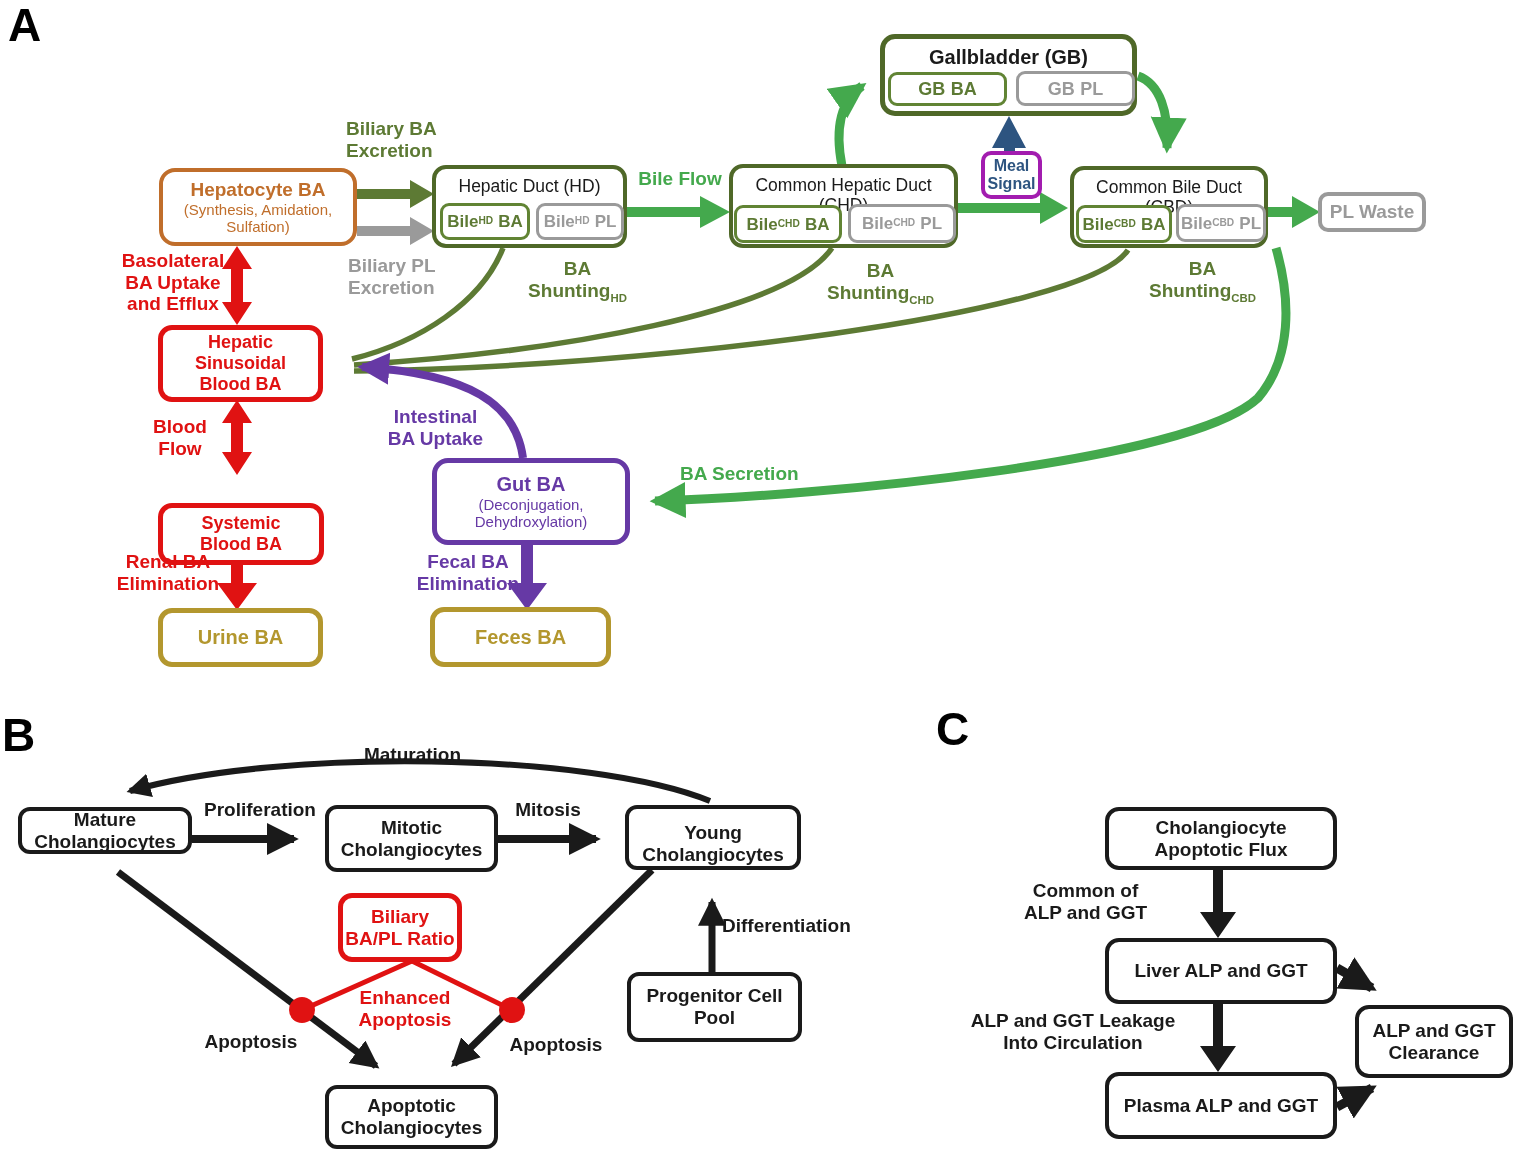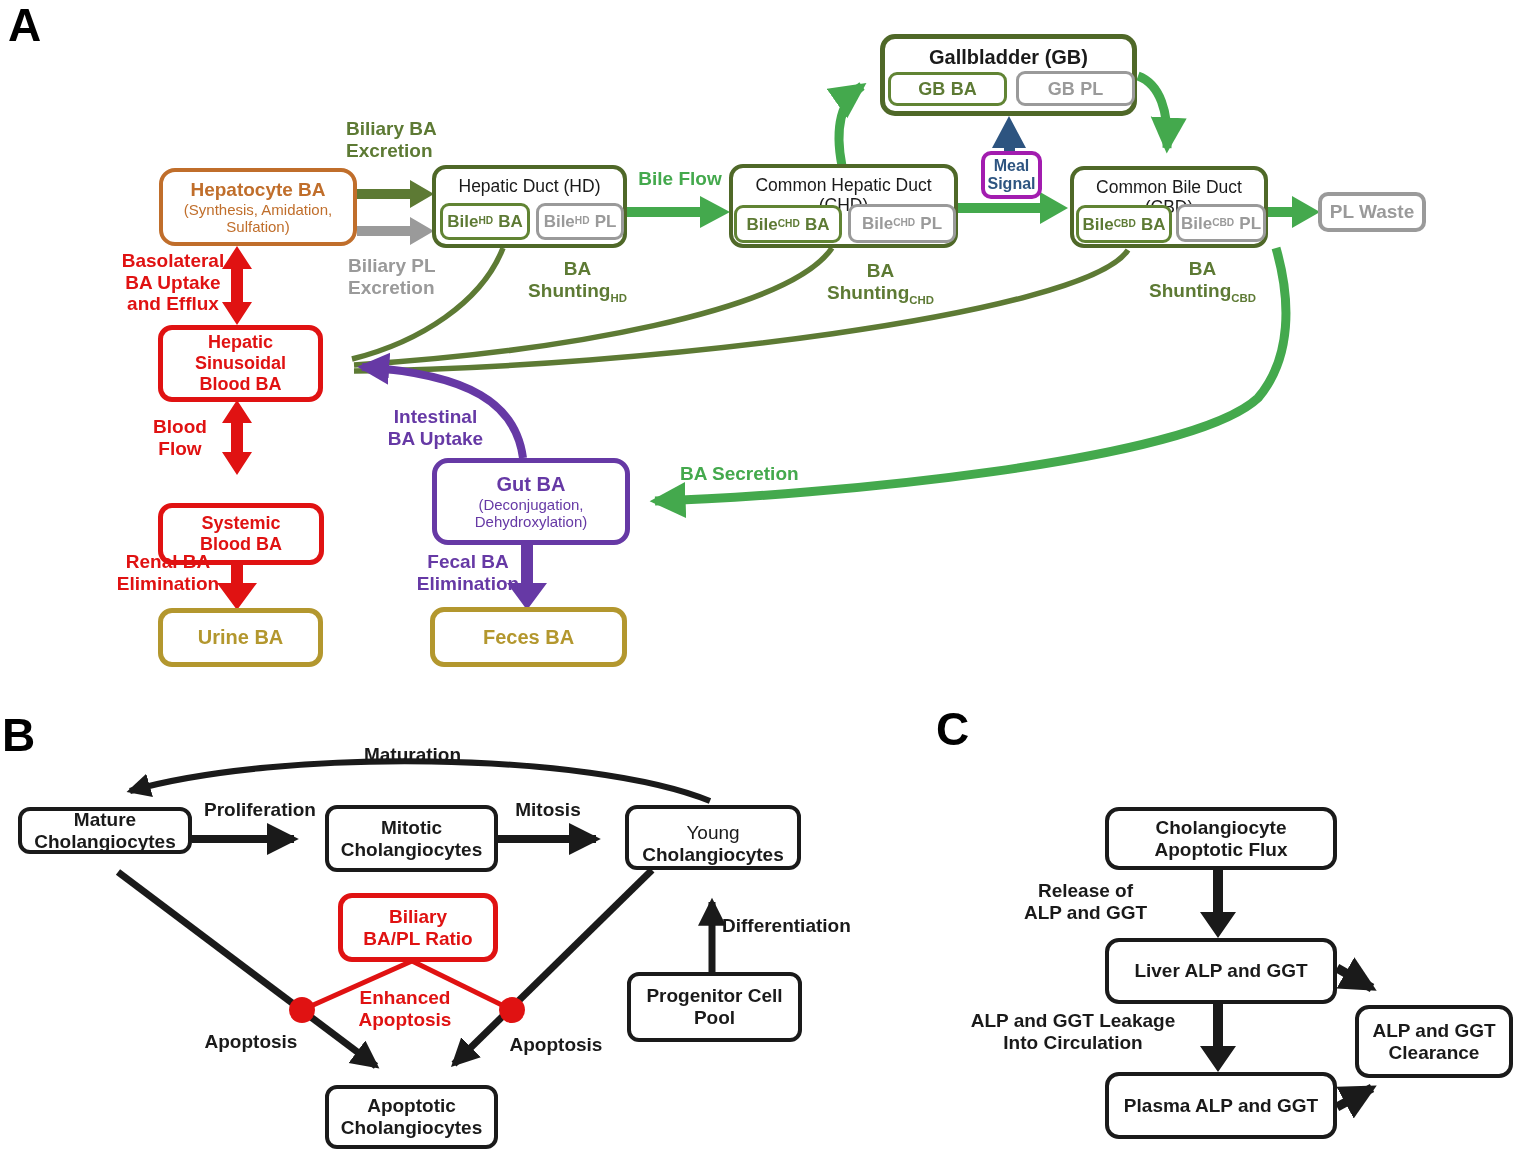--- a/index.html
+++ b/index.html
@@ -165,21 +165,21 @@
   <div class="box" style="left:158px;top:608px;width:165px;height:59px;border:5px solid #b3972e;border-radius:14px;">
     <div class="c-gold" style="font-weight:bold;font-size:20px;">Urine BA</div>
   </div>
 
   <div class="box" style="left:432px;top:458px;width:198px;height:87px;border:5px solid #6639a5;border-radius:16px;">
     <div class="c-purple" style="font-weight:bold;font-size:20px;">Gut BA</div>
     <div class="c-purple" style="font-size:15px;">(Deconjugation,</div>
     <div class="c-purple" style="font-size:15px;">Dehydroxylation)</div>
   </div>
 
-  <div class="box" style="left:430px;top:607px;width:197px;height:60px;border:5px solid #b3972e;border-radius:14px;">
+  <div class="box" style="left:430px;top:607px;width:181px;height:60px;border:5px solid #b3972e;border-radius:14px;">
     <div class="c-gold" style="font-weight:bold;font-size:20px;">Feces BA</div>
   </div>
 
   <div class="lbl c-olive" style="left:346px;top:118px;width:112px;font-size:19px;text-align:left;">
     <div>Biliary BA</div>
     <div>Excretion</div>
   </div>
   <div class="lbl c-gray" style="left:348px;top:255px;width:112px;font-size:19px;text-align:left;">
     <div>Biliary PL</div>
     <div>Excretion</div>
@@ -225,24 +225,24 @@
 
   <div class="box" style="left:18px;top:807px;width:174px;height:47px;border:4.5px solid #1a1a1a;border-radius:12px;">
     <div class="c-black" style="font-weight:bold;font-size:19px;">Mature</div>
     <div class="c-black" style="font-weight:bold;font-size:19px;">Cholangiocytes</div>
   </div>
   <div class="box" style="left:325px;top:805px;width:173px;height:67px;border:4.5px solid #1a1a1a;border-radius:12px;">
     <div class="c-black" style="font-weight:bold;font-size:19px;">Mitotic</div>
     <div class="c-black" style="font-weight:bold;font-size:19px;">Cholangiocytes</div>
   </div>
   <div class="box" style="left:625px;top:805px;width:176px;height:65px;border:4.5px solid #1a1a1a;border-radius:12px;">
-    <div class="c-black" style="font-weight:normal;font-size:19px;margin-top:12px;">Young</div>
-    <div class="c-black" style="font-weight:bold;font-size:19px;">Cholangiocytes</div>
-  </div>
-  <div class="box" style="left:338px;top:893px;width:160px;height:69px;border:5px solid #e01212;border-radius:14px;">
+    <div class="c-black" style="font-weight:bold;font-size:19px;margin-top:12px;">Young</div>
+    <div class="c-black" style="font-weight:bold;font-size:19px;">Cholangiocytes</div>
+  </div>
+  <div class="box" style="left:338px;top:893px;width:124px;height:69px;border:5px solid #e01212;border-radius:14px;">
     <div class="c-red" style="font-weight:bold;font-size:19px;">Biliary</div>
     <div class="c-red" style="font-weight:bold;font-size:19px;">BA/PL Ratio</div>
   </div>
   <div class="box" style="left:627px;top:972px;width:175px;height:70px;border:4.5px solid #1a1a1a;border-radius:12px;">
     <div class="c-black" style="font-weight:bold;font-size:19px;">Progenitor Cell</div>
     <div class="c-black" style="font-weight:bold;font-size:19px;">Pool</div>
   </div>
   <div class="box" style="left:325px;top:1085px;width:173px;height:64px;border:4.5px solid #1a1a1a;border-radius:12px;">
     <div class="c-black" style="font-weight:bold;font-size:19px;">Apoptotic</div>
     <div class="c-black" style="font-weight:bold;font-size:19px;">Cholangiocytes</div>
@@ -268,21 +268,21 @@
   </div>
   <div class="box" style="left:1105px;top:1072px;width:232px;height:67px;border:4.5px solid #1a1a1a;border-radius:14px;">
     <div class="c-black" style="font-weight:bold;font-size:19px;">Plasma ALP and GGT</div>
   </div>
   <div class="box" style="left:1355px;top:1005px;width:158px;height:73px;border:4.5px solid #1a1a1a;border-radius:14px;">
     <div class="c-black" style="font-weight:bold;font-size:19px;">ALP and GGT</div>
     <div class="c-black" style="font-weight:bold;font-size:19px;">Clearance</div>
   </div>
 
   <div class="lbl c-black" style="left:1003px;top:880px;width:165px;font-size:19px;text-align:center;">
-    <div>Release of</div>
+    <div>Common of</div>
     <div>ALP and GGT</div>
   </div>
   <div class="lbl c-black" style="left:968px;top:1010px;width:210px;font-size:19px;text-align:center;">
     <div>ALP and GGT Leakage</div>
     <div>Into Circulation</div>
   </div>
 
 </div>
 
 </body></html>

